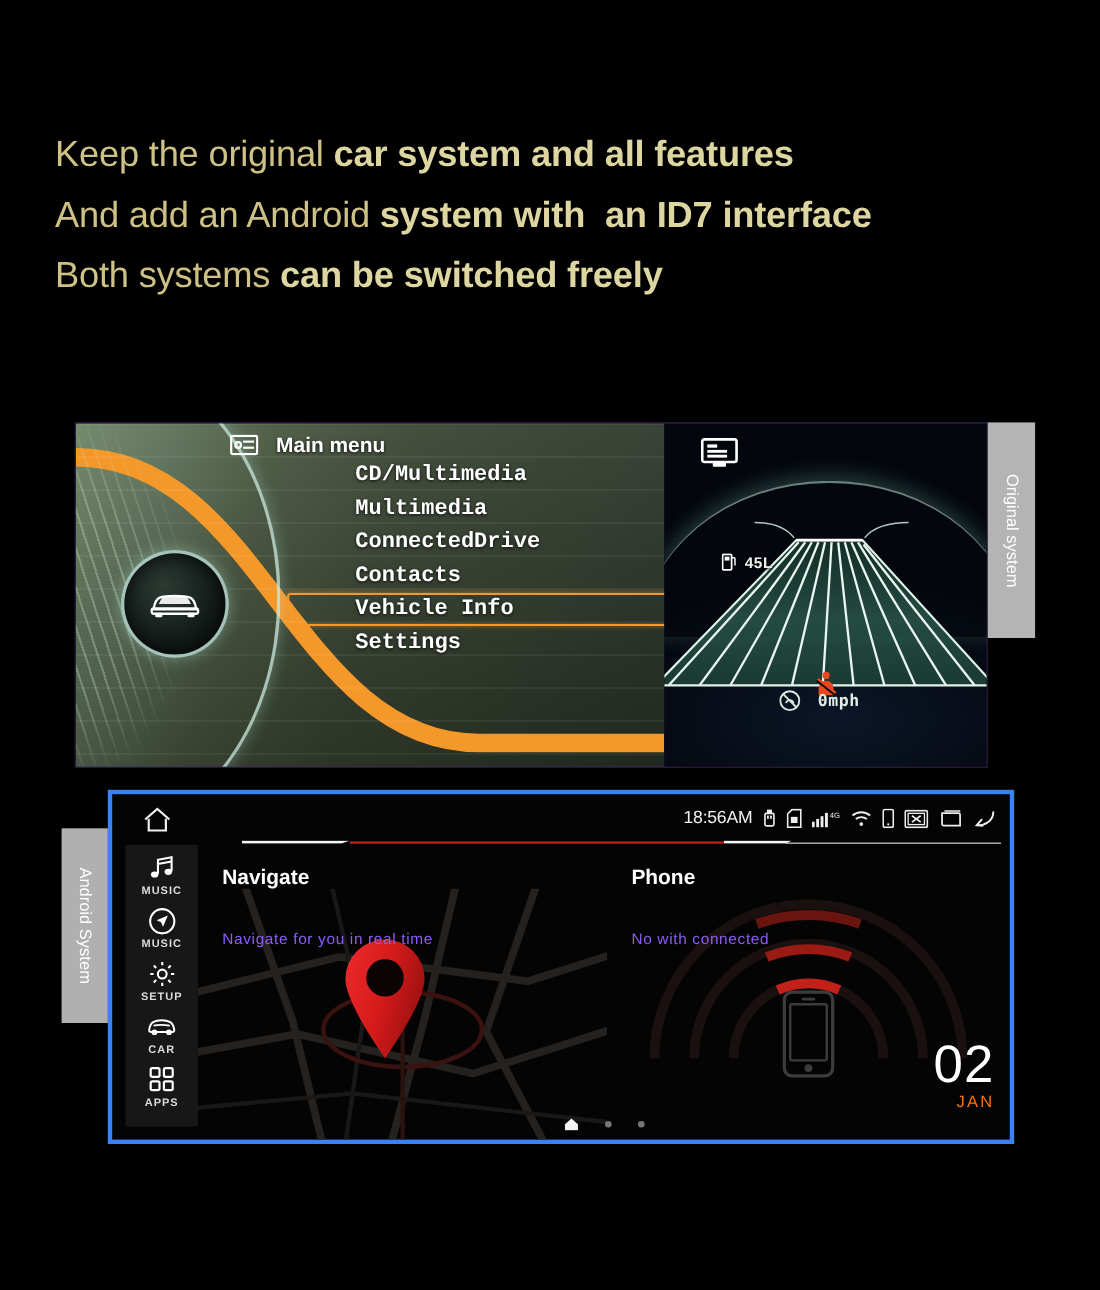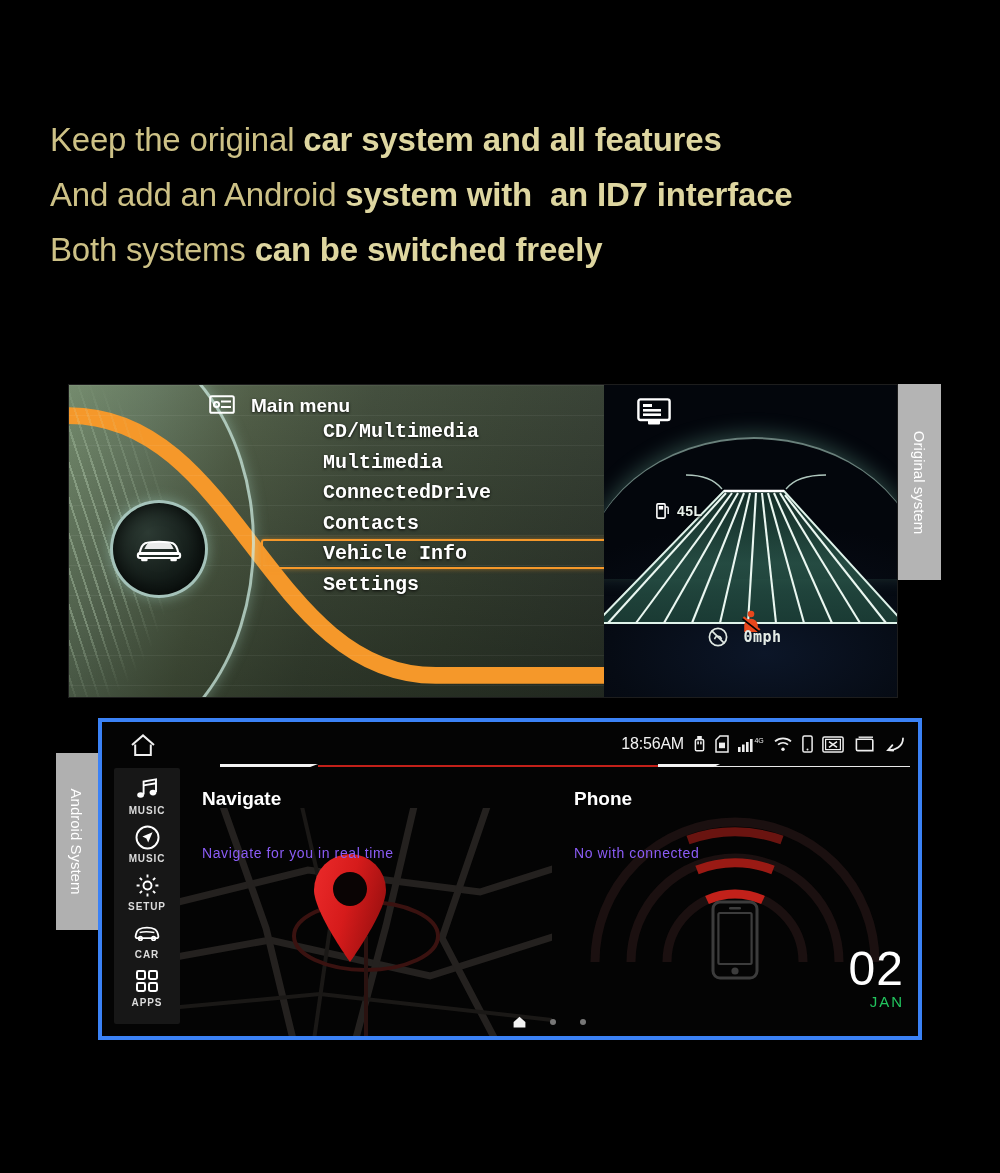--- a/index.html
+++ b/index.html
@@ -154,21 +154,21 @@
   .card-sub{position:absolute;left:22px;top:45px;color:#8b5cf6;font-size:14px;letter-spacing:0.6px;margin-top:28px;}
 
   .roads-svg{position:absolute;left:0;top:36px;width:100%;height:260px;}
   .pin{position:absolute;left:126px;top:78px;width:88px;height:116px;}
 
   .arcs{position:absolute;left:50%;top:30px;transform:translateX(-50%);width:300px;height:200px;}
   .phone-outline{position:absolute;left:50%;top:128px;transform:translateX(-50%);width:48px;height:80px;}
   .datebox{position:absolute;right:14px;bottom:26px;text-align:right;}
   .date-day{color:#fff;font-size:48px;line-height:44px;font-weight:300;letter-spacing:1px;
     font-family:"Liberation Sans", sans-serif;}
-  .date-mon{color:#22c55e;font-size:15px;letter-spacing:2px;margin-top:2px;}
+  .date-mon{color:#f97316;font-size:15px;letter-spacing:2px;margin-top:2px;}
 
   .pager{position:absolute;left:0;right:0;bottom:6px;display:flex;justify-content:center;
     align-items:center;gap:24px;height:16px;padding-left:78px;}
   .pg-dot{width:6px;height:6px;border-radius:50%;background:#777;}
   .pg-home{width:13px;height:12px;}
 
   .tab-and{
     position:absolute;left:56px;top:753px;width:42px;height:177px;
     background:#b0b0b0;display:flex;align-items:center;justify-content:center;
   }

